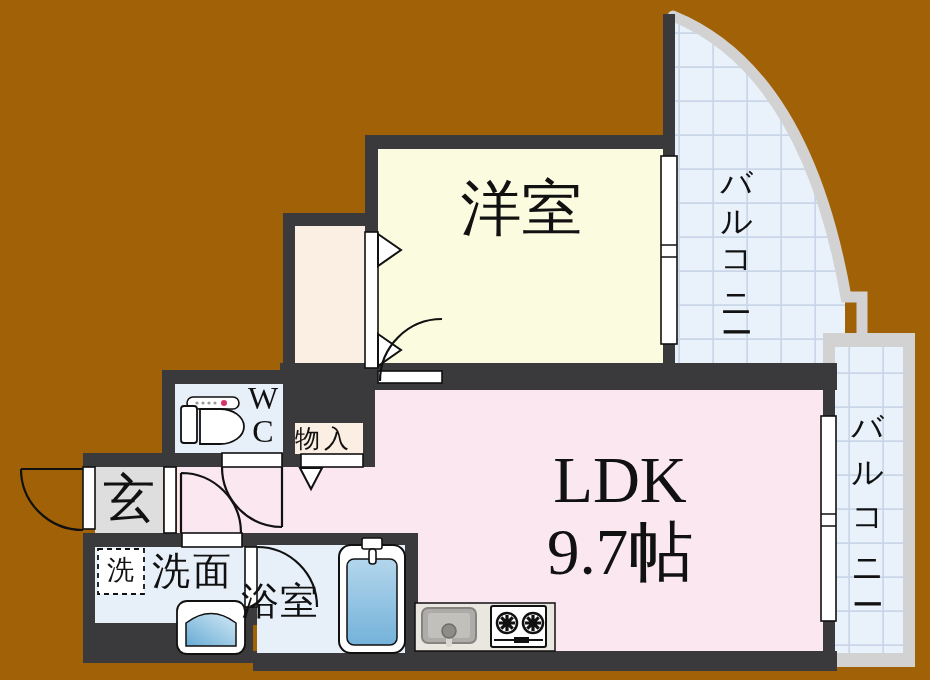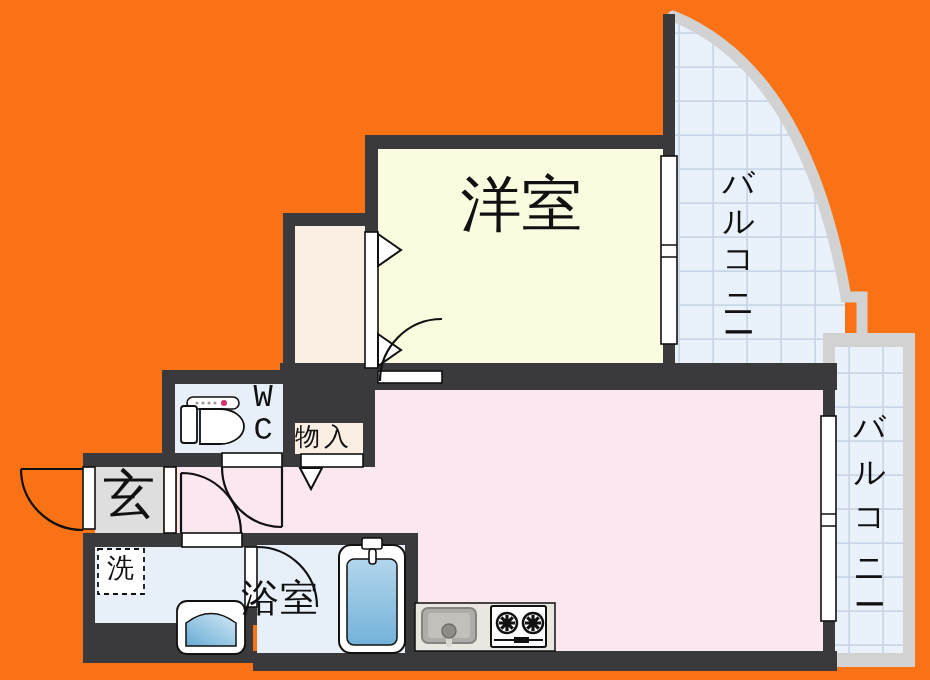--- a/index.html
+++ b/index.html
@@ -1,17 +1,17 @@
 <!DOCTYPE html>
 <html><head>
 <meta charset="utf-8">
 <style>
   html,body{margin:0;padding:0;background:#fff;}
-  .stage{position:relative;width:930px;height:680px;background:#f97316;overflow:hidden;
-         font-family:Liberation Mono, monospace;}
+  .stage{position:relative;width:930px;height:680px;background:#a16207;overflow:hidden;
+         font-family:Liberation Serif, serif;}
   .stage svg{position:absolute;left:0;top:0;}
   .label{position:absolute;color:#111;white-space:nowrap;line-height:1.1;}
   .center{text-align:center;}
   .vtext{writing-mode:vertical-rl;text-orientation:mixed;}
 </style>
 </head>
 <body>
 
 <div class="stage">
 <svg width="930" height="680" viewBox="0 0 930 680">
@@ -145,32 +145,37 @@
       <circle cx="533" cy="623" r="10" fill="#fff" stroke="#111" stroke-width="2.5"></circle>
       <path d="M525,623 H541 M533,615 V631 M527.3,617.3 L538.7,628.7 M527.3,628.7 L538.7,617.3" stroke="#111" stroke-width="3.2"></path>
     </g>
   </g>
 </svg>
 
 <div class="label center" style="left:380px;top:175px;width:283px;font-size:61px;">
   <div>洋室</div>
 </div>
 
+<div class="label center" style="left:450px;top:445px;width:340px;font-size:65px;">
+  <div>LDK</div>
+  <div>9.7帖</div>
+</div>
 
 
 <div class="label center" style="left:242px;top:382px;width:42px;font-size:32px;line-height:1.02;">
   <div>W</div>
   <div>C</div>
 </div>
 
 <div class="label center" style="left:295px;top:425px;width:47px;font-size:25px;letter-spacing:4px;">物入</div>
 
 <div class="label" style="left:103px;top:469px;font-size:52px;line-height:1.15;">玄</div>
 
 <div class="label" style="left:107px;top:557px;font-size:27px;line-height:1;">洗</div>
 
+<div class="label" style="left:152px;top:552px;font-size:38px;letter-spacing:3px;line-height:1;">洗面</div>
 
 <div class="label" style="left:241px;top:582px;font-size:38px;letter-spacing:1px;line-height:1;">浴室</div>
 
 <div class="label vtext" style="left:719px;top:147px;font-size:32px;letter-spacing:6px;">バルコニー</div>
 
 <div class="label vtext" style="left:850px;top:391px;font-size:32px;letter-spacing:13px;">バルコニー</div>
 </div>
 
 </body></html>

